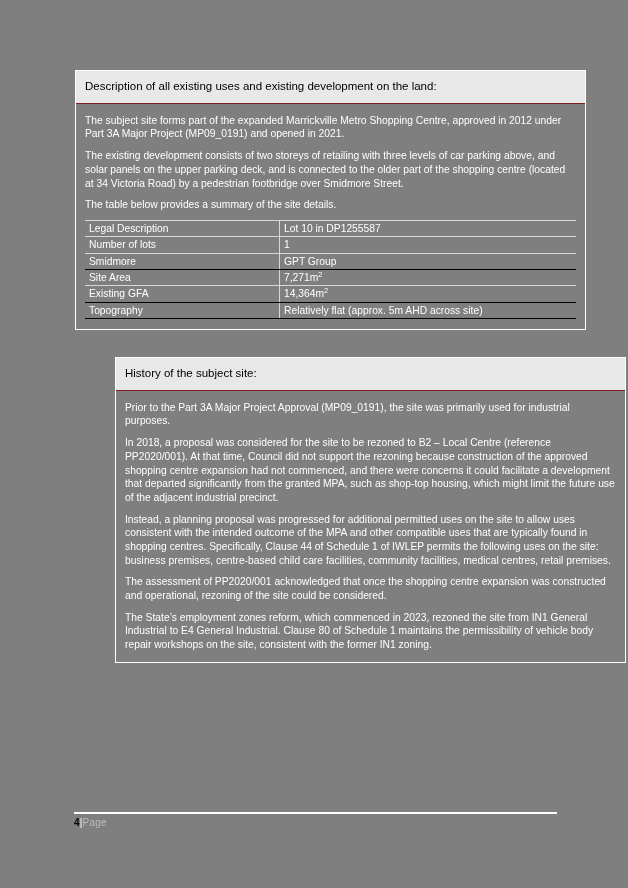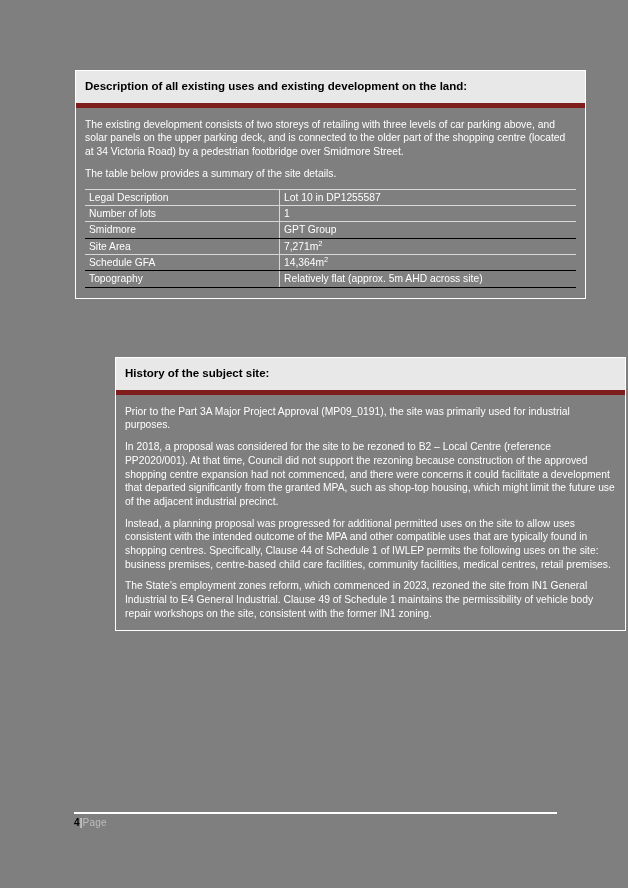--- a/index.html
+++ b/index.html
@@ -29,25 +29,25 @@
     left: 75px;
     width: 511px;
     border: 1px solid #ffffff;
     box-sizing: border-box;
     background: #7f7f7f;
   }
 
   .section-header {
     background: #e8e8e8;
     color: #000000;
-    font-weight: bold;
+    font-weight: normal;
     font-size: 11.5px;
     padding: 9px 9px 9px 9px;
     line-height: 1.2;
-    border-bottom: 5px solid #7f1d1d;
+    border-bottom: 1px solid #7f1d1d;
   }
 
   .section-body {
     padding: 10px 9px 10px 9px;
     color: #ffffff;
     font-size: 10.3px;
     line-height: 1.33;
   }
 
   .section-body p {
@@ -117,20 +117,21 @@
   }
 </style>
 </head>
 <body>
 
 <div class="page">
 
   <div class="section" id="section-description" style="top:70px;">
     <div class="section-header">Description of all existing uses and existing development on the land:</div>
     <div class="section-body">
+      <p>The subject site forms part of the expanded Marrickville Metro Shopping Centre, approved in 2012 under Part 3A Major Project (MP09_0191) and opened in 2021.</p>
       <p>The existing development consists of two storeys of retailing with three levels of car parking above, and solar panels on the upper parking deck, and is connected to the older part of the shopping centre (located at 34 Victoria Road) by a pedestrian footbridge over Smidmore Street.</p>
       <p>The table below provides a summary of the site details.</p>
 
       <table class="site-table">
         <tbody>
           <tr>
             <td class="key">Legal Description</td>
             <td class="val"><span>Lot 10 in DP1255587</span></td>
           </tr>
           <tr>
@@ -139,39 +140,40 @@
           </tr>
           <tr>
             <td class="key">Smidmore</td>
             <td class="val"><span>GPT Group</span></td>
           </tr>
           <tr>
             <td class="key">Site Area</td>
             <td class="val"><span>7,271m</span><sup>2</sup></td>
           </tr>
           <tr>
-            <td class="key">Schedule GFA</td>
+            <td class="key">Existing GFA</td>
             <td class="val"><span>14,364m</span><sup>2</sup></td>
           </tr>
           <tr>
             <td class="key">Topography</td>
             <td class="val"><span>Relatively flat (approx. 5m AHD across site)</span></td>
           </tr>
         </tbody>
       </table>
     </div>
   </div>
 
   <div class="section" id="section-history" style="top:357px;margin-left:40px;">
     <div class="section-header">History of the subject site:</div>
     <div class="section-body">
       <p>Prior to the Part 3A Major Project Approval (MP09_0191), the site was primarily used for industrial purposes.</p>
       <p>In 2018, a proposal was considered for the site to be rezoned to B2 – Local Centre (reference PP2020/001). At that time, Council did not support the rezoning because construction of the approved shopping centre expansion had not commenced, and there were concerns it could facilitate a development that departed significantly from the granted MPA, such as shop-top housing, which might limit the future use of the adjacent industrial precinct.</p>
       <p>Instead, a planning proposal was progressed for additional permitted uses on the site to allow uses consistent with the intended outcome of the MPA and other compatible uses that are typically found in shopping centres. Specifically, Clause 44 of Schedule 1 of IWLEP permits the following uses on the site: business premises, centre-based child care facilities, community facilities, medical centres, retail premises.</p>
-      <p>The State’s employment zones reform, which commenced in 2023, rezoned the site from IN1 General Industrial to E4 General Industrial. Clause 49 of Schedule 1 maintains the permissibility of vehicle body repair workshops on the site, consistent with the former IN1 zoning.</p>
+      <p>The assessment of PP2020/001 acknowledged that once the shopping centre expansion was constructed and operational, rezoning of the site could be considered.</p>
+      <p>The State’s employment zones reform, which commenced in 2023, rezoned the site from IN1 General Industrial to E4 General Industrial. Clause 80 of Schedule 1 maintains the permissibility of vehicle body repair workshops on the site, consistent with the former IN1 zoning.</p>
     </div>
   </div>
 
   <div class="footer">
     <div class="footer-rule"></div>
     <div class="footer-text">
       <span class="pagenum">4</span><span class="sep">|</span><span>Page</span>
     </div>
   </div>
 

